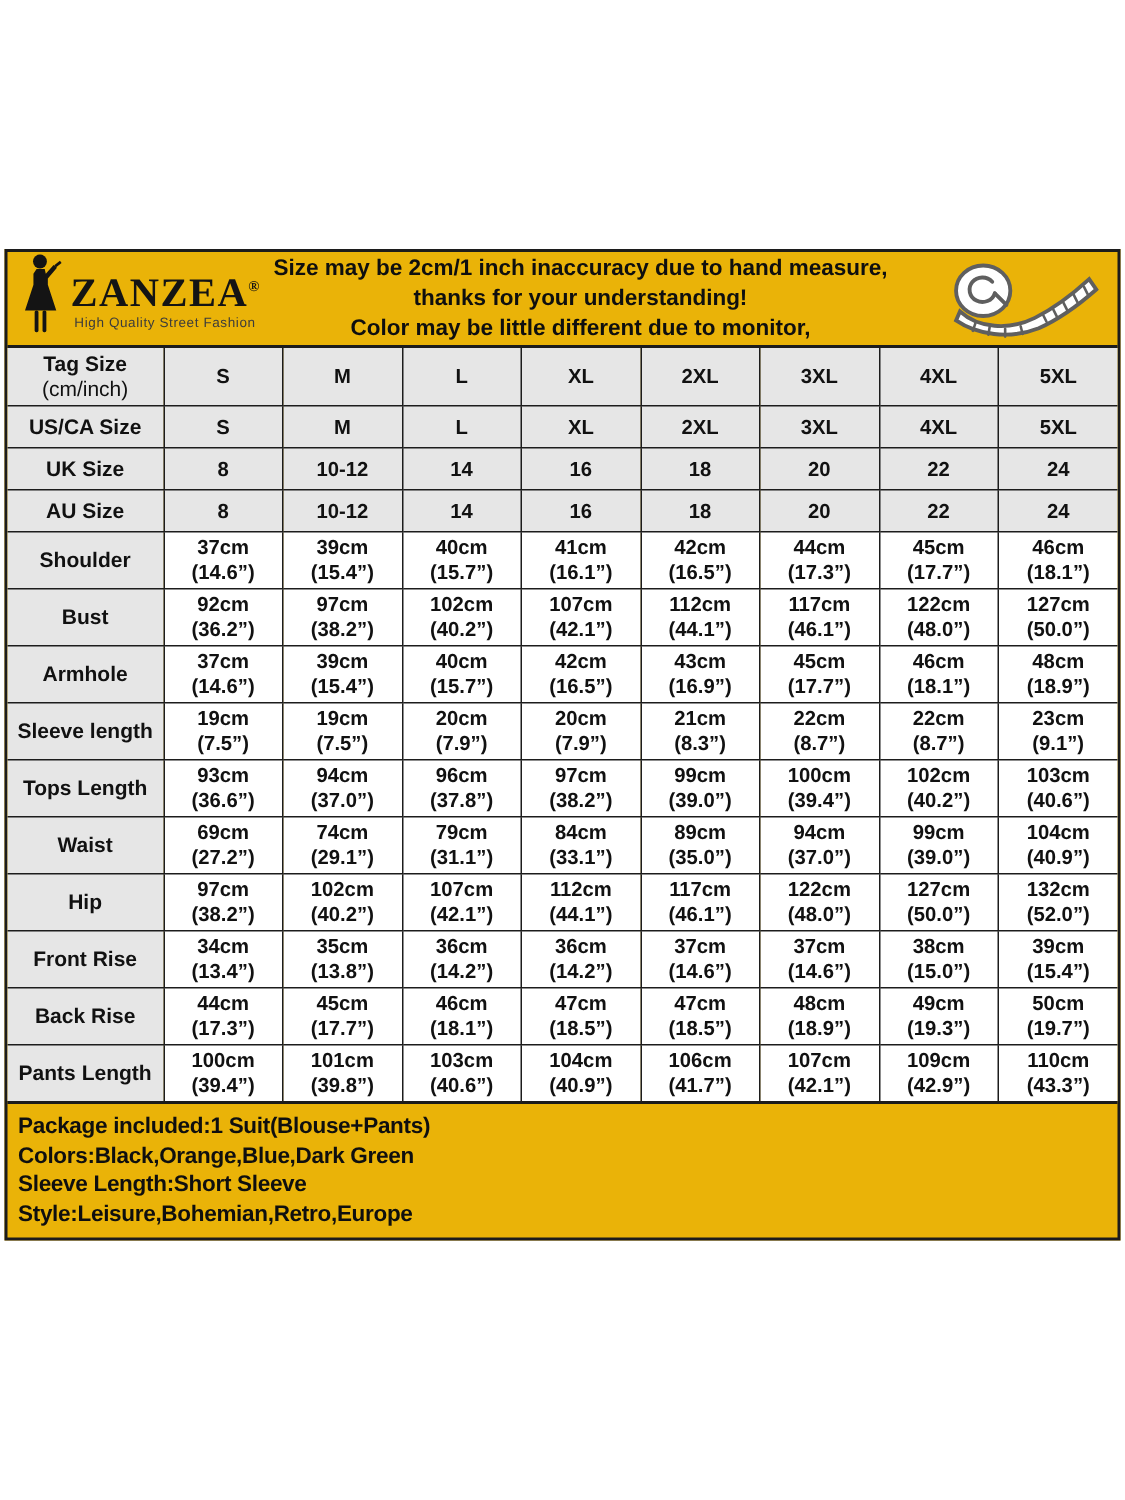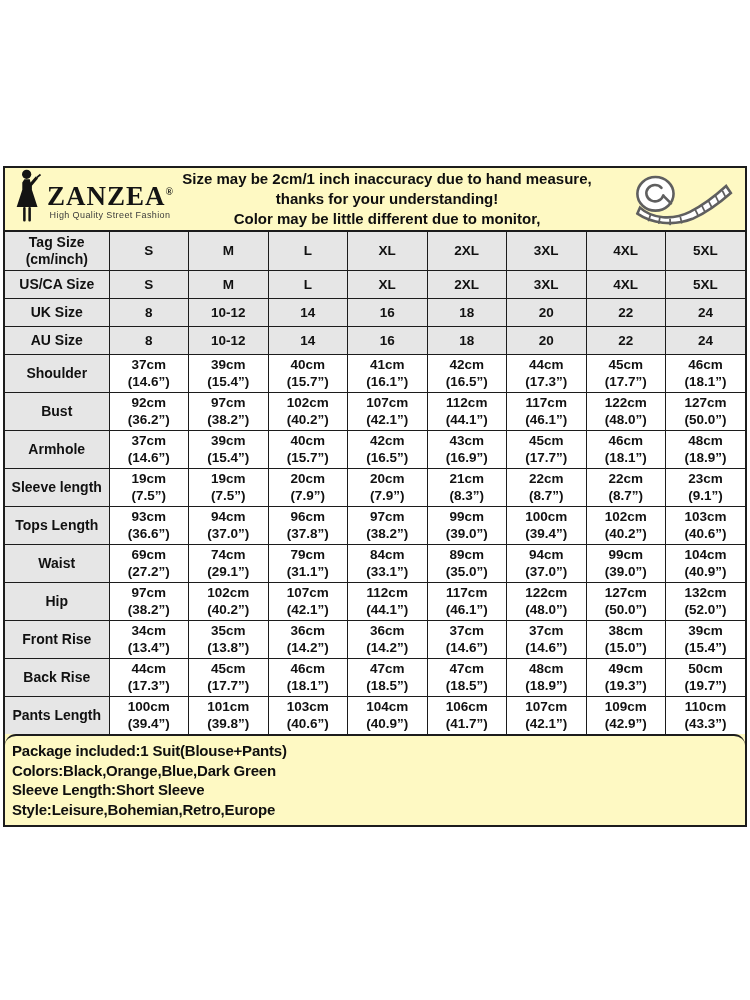--- a/index.html
+++ b/index.html
@@ -6,21 +6,21 @@
   html,body { background:#ffffff; }
   body {
     width:750px; height:1000px;
     font-family:"Liberation Sans", sans-serif;
     color:#111;
     position:relative;
   }
   .sheet {
     position:absolute; left:3px; top:166px; width:744px;
     border:2px solid #1c1c1c;
-    background:#fef9c3;
+    background:#eab308;
   }
   
   .hdr {
     display:flex; align-items:center;
     height:64px; border-bottom:2px solid #1c1c1c;
   }
   .logo-block { width:158px; display:flex; align-items:center; padding-left:6px; }
   .logo-figure { flex:0 0 auto; }
   .logo-textcol { margin-left:2px; }
   .logo-name {
@@ -46,26 +46,25 @@
     text-align:center; vertical-align:middle;
     font-weight:bold; font-size:13.5px; line-height:17px;
     padding:1px 0;
     background:#fff;
   }
   .size-table td.lbl { background:#e6e6e6; font-size:14px; }
   tr.kind-size td { height:28px; background:#e6e6e6; }
   tr.tag-row td { height:38px; }
   tr.kind-measure td { height:38px; }
   tr.kind-measure td.lbl { background:#e6e6e6;margin-left:17px; }
-  .sub { font-weight:bold; }
+  .sub { font-weight:normal; }
   
   .ftr {
     border-top:2px solid #1c1c1c;
     padding:5px 7px 6px 7px;
-    border-radius:11px;
   }
   .ftr .fline {
     font-size:15px; font-weight:bold; line-height:19.5px; color:#0f0f0f;
     letter-spacing:-0.2px;
   }
 </style>
 </head>
 <body>
 
 <div class="sheet">

